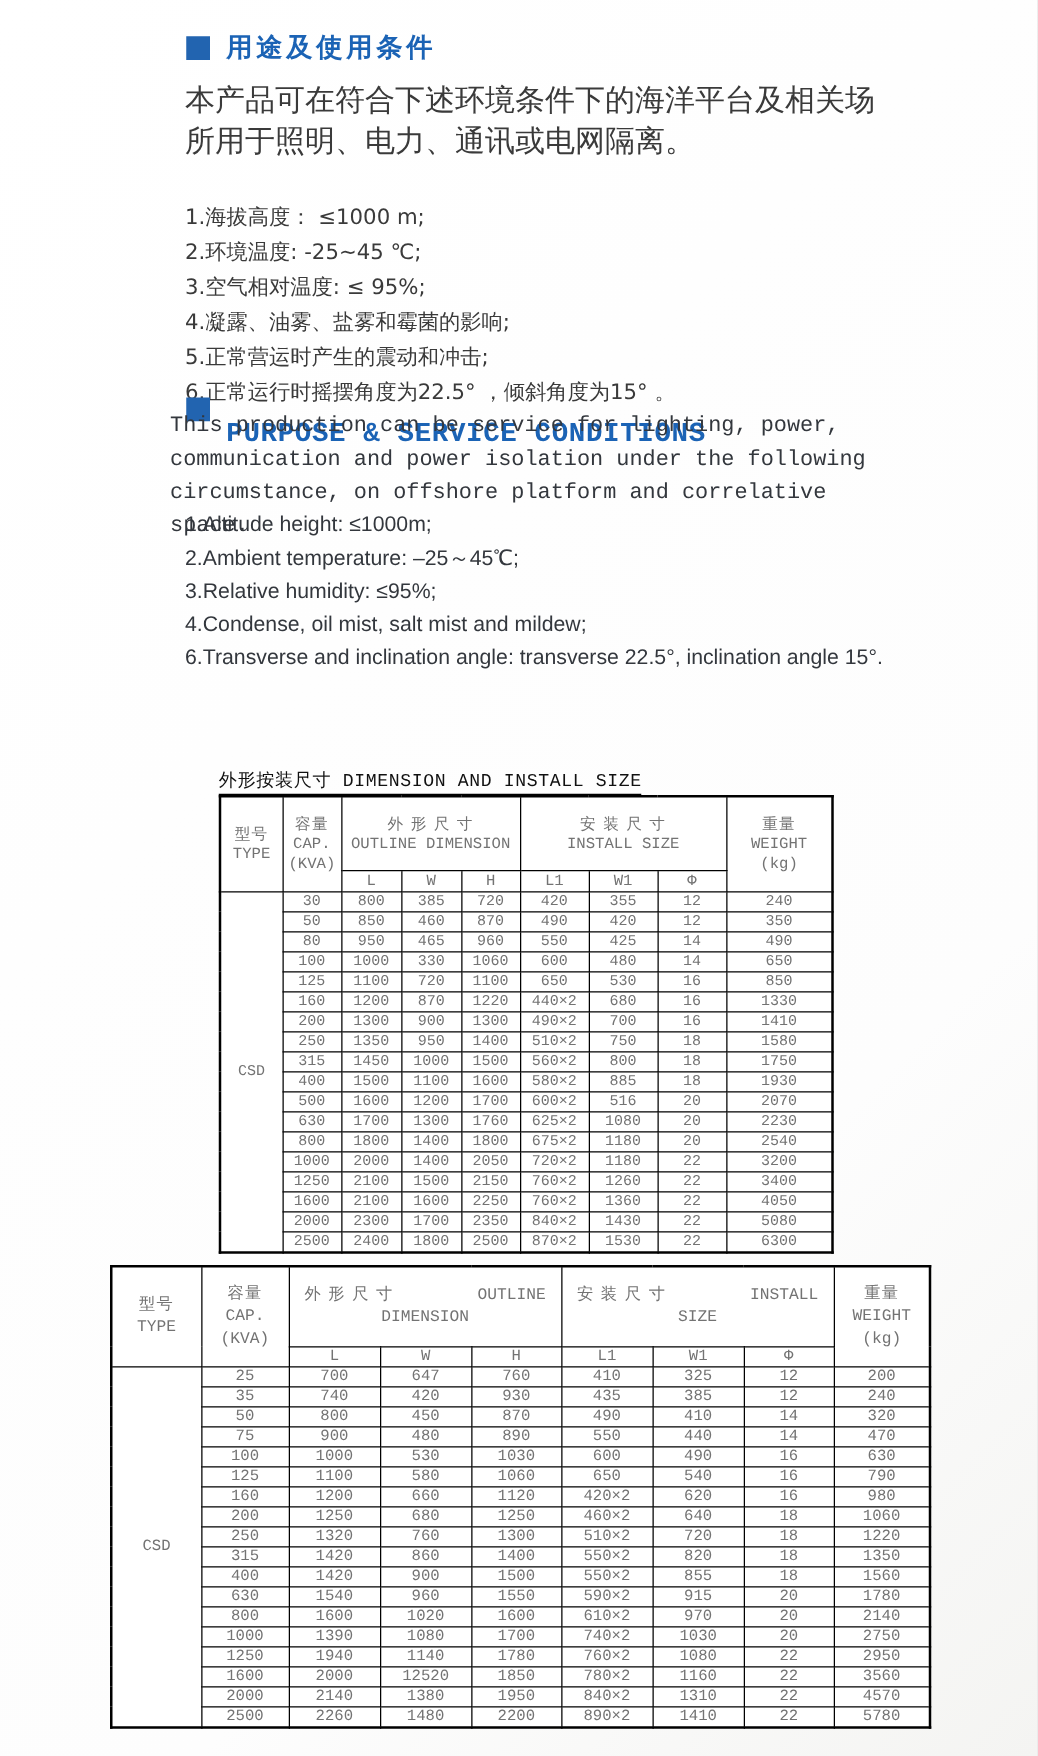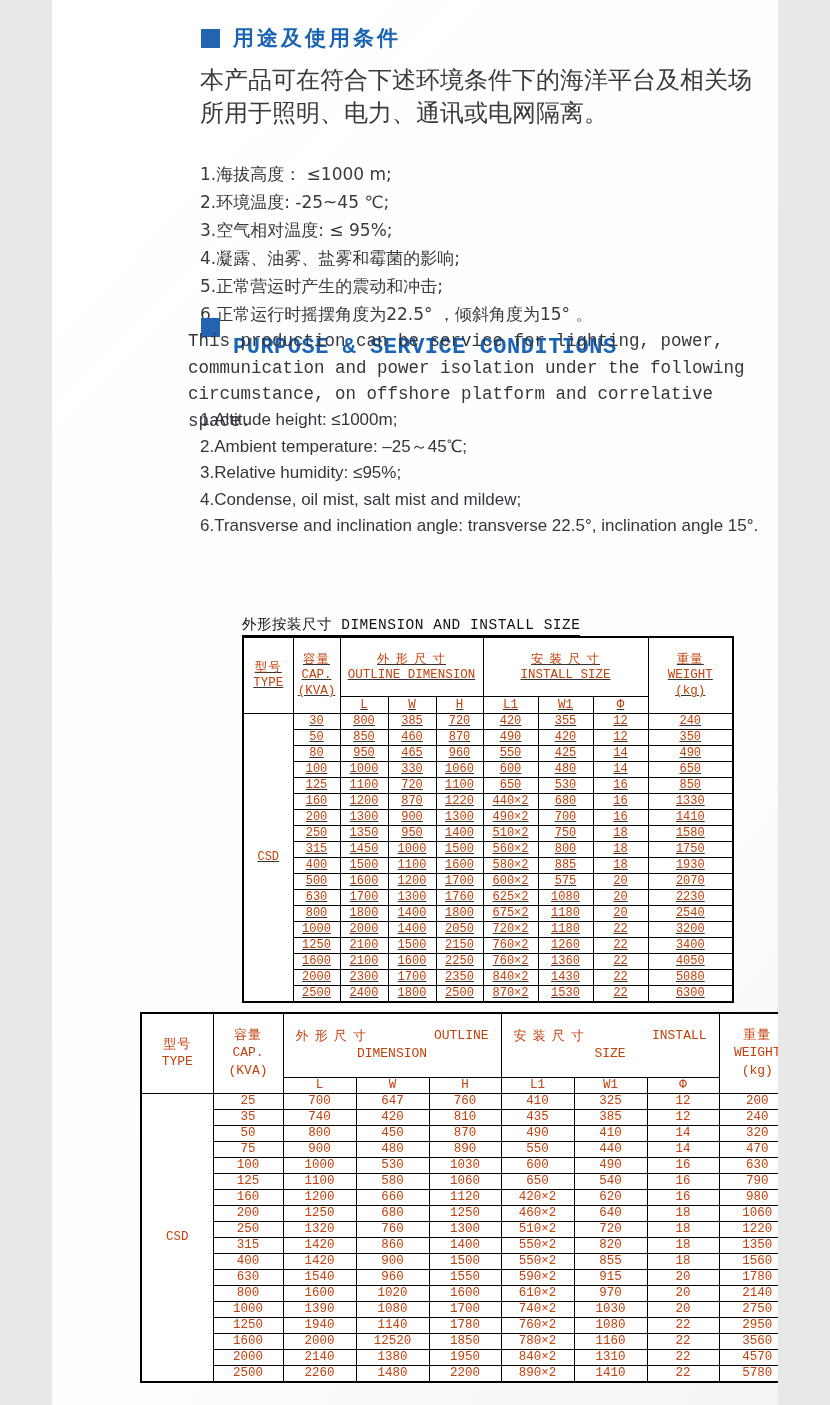--- a/index.html
+++ b/index.html
@@ -1,21 +1,21 @@
 <!DOCTYPE html>
 <html><head>
 <meta charset="utf-8">
 <style>
   * { margin: 0; padding: 0; box-sizing: border-box; }
   html, body { background: #e8e8e8; }
   body { font-family: "DejaVu Sans", sans-serif; }
 
   .page {
     position: relative;
-    width: 726px;
+    width: 830px;
     height: 1405px;
     margin: 0 auto;
     background: linear-gradient(135deg, #ffffff 0%, #fdfdfd 70%, #f4f4f2 100%);
     overflow: hidden;
     color: #333;
   }
 
   
   .section-heading {
     position: absolute;
@@ -77,36 +77,36 @@
     left: 148px; top: 407px;
     font-family: "Liberation Sans", sans-serif;
     font-size: 17px;
     color: #33373d;
   }
   .list-en .li { line-height: 26.5px; height: 26.5px; white-space: nowrap; }
 
   
   .mono { font-family: "Liberation Mono", "DejaVu Sans Mono", monospace; }
 
-  .table1-block { position: absolute; left: 190px; top: 614px; text-decoration: underline; }
+  .table1-block { position: absolute; left: 175px; top: 614px; }
   .table1-title {
     display: inline-block;
     font-family: "Liberation Mono", "DejaVu Sans Mono", monospace;
     font-size: 14.5px;
     color: #111;
     letter-spacing: 0.5px;
     border-bottom: 1px solid #000;
     padding-bottom: 1px;
     white-space: nowrap;
   }
   table.spec {
     border-collapse: collapse;
     table-layout: fixed;
     background: #fff;
-    color: #c2410c;
+    color: #737373;
   }
   table.spec th, table.spec td {
     border: 1px solid #000;
     text-align: center;
     vertical-align: middle;
     font-weight: normal;
     overflow: hidden;
   }
   table.spec { border: 2px solid #000; }
 
@@ -310,21 +310,21 @@
             <td>885</td>
             <td>18</td>
             <td>1930</td>
           </tr>
           <tr>
             <td>500</td>
             <td>1600</td>
             <td>1200</td>
             <td>1700</td>
             <td>600×2</td>
-            <td>575</td>
+            <td>516</td>
             <td>20</td>
             <td>2070</td>
           </tr>
           <tr>
             <td>630</td>
             <td>1700</td>
             <td>1300</td>
             <td>1760</td>
             <td>625×2</td>
             <td>1080</td>
@@ -457,21 +457,21 @@
             <td>760</td>
             <td>410</td>
             <td>325</td>
             <td>12</td>
             <td>200</td>
           </tr>
           <tr>
             <td>35</td>
             <td>740</td>
             <td>420</td>
-            <td>810</td>
+            <td>930</td>
             <td>435</td>
             <td>385</td>
             <td>12</td>
             <td>240</td>
           </tr>
           <tr>
             <td>50</td>
             <td>800</td>
             <td>450</td>
             <td>870</td>

